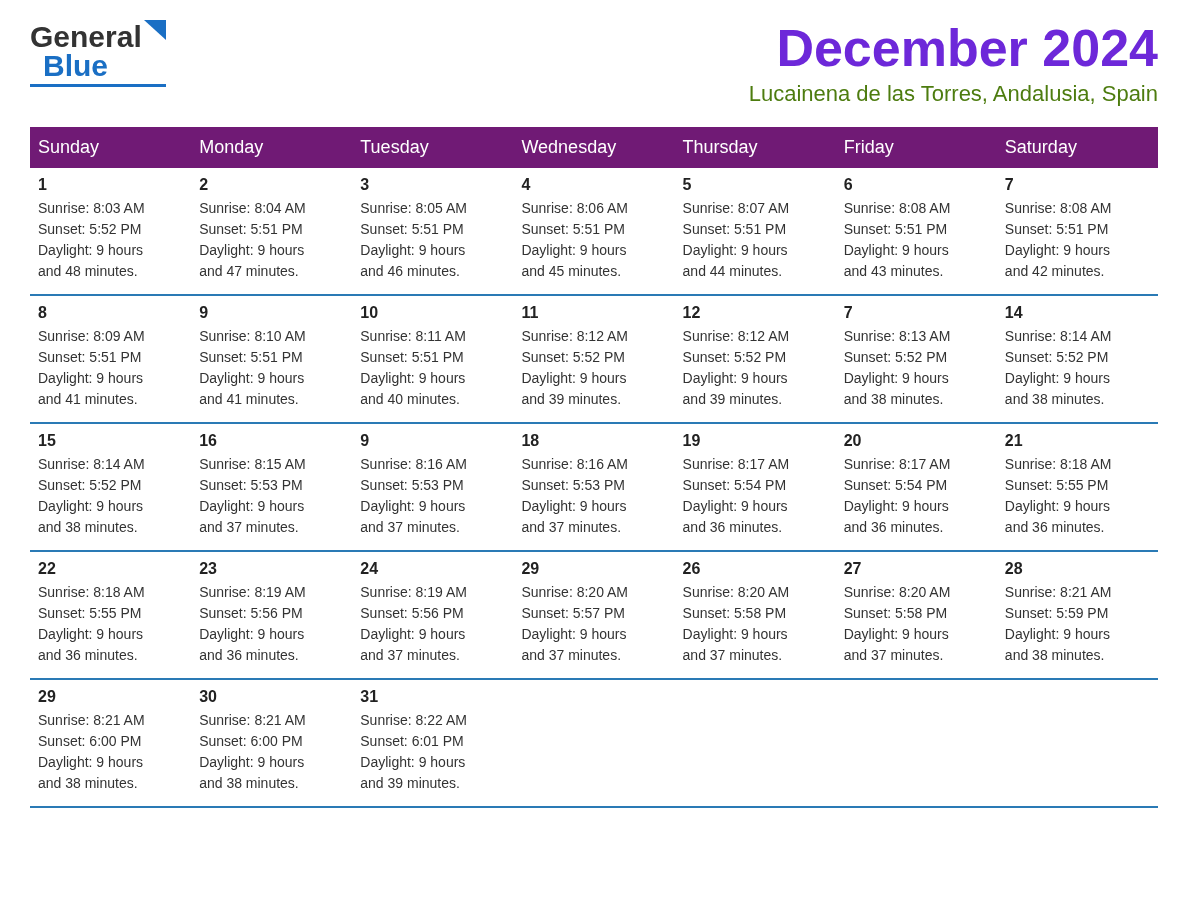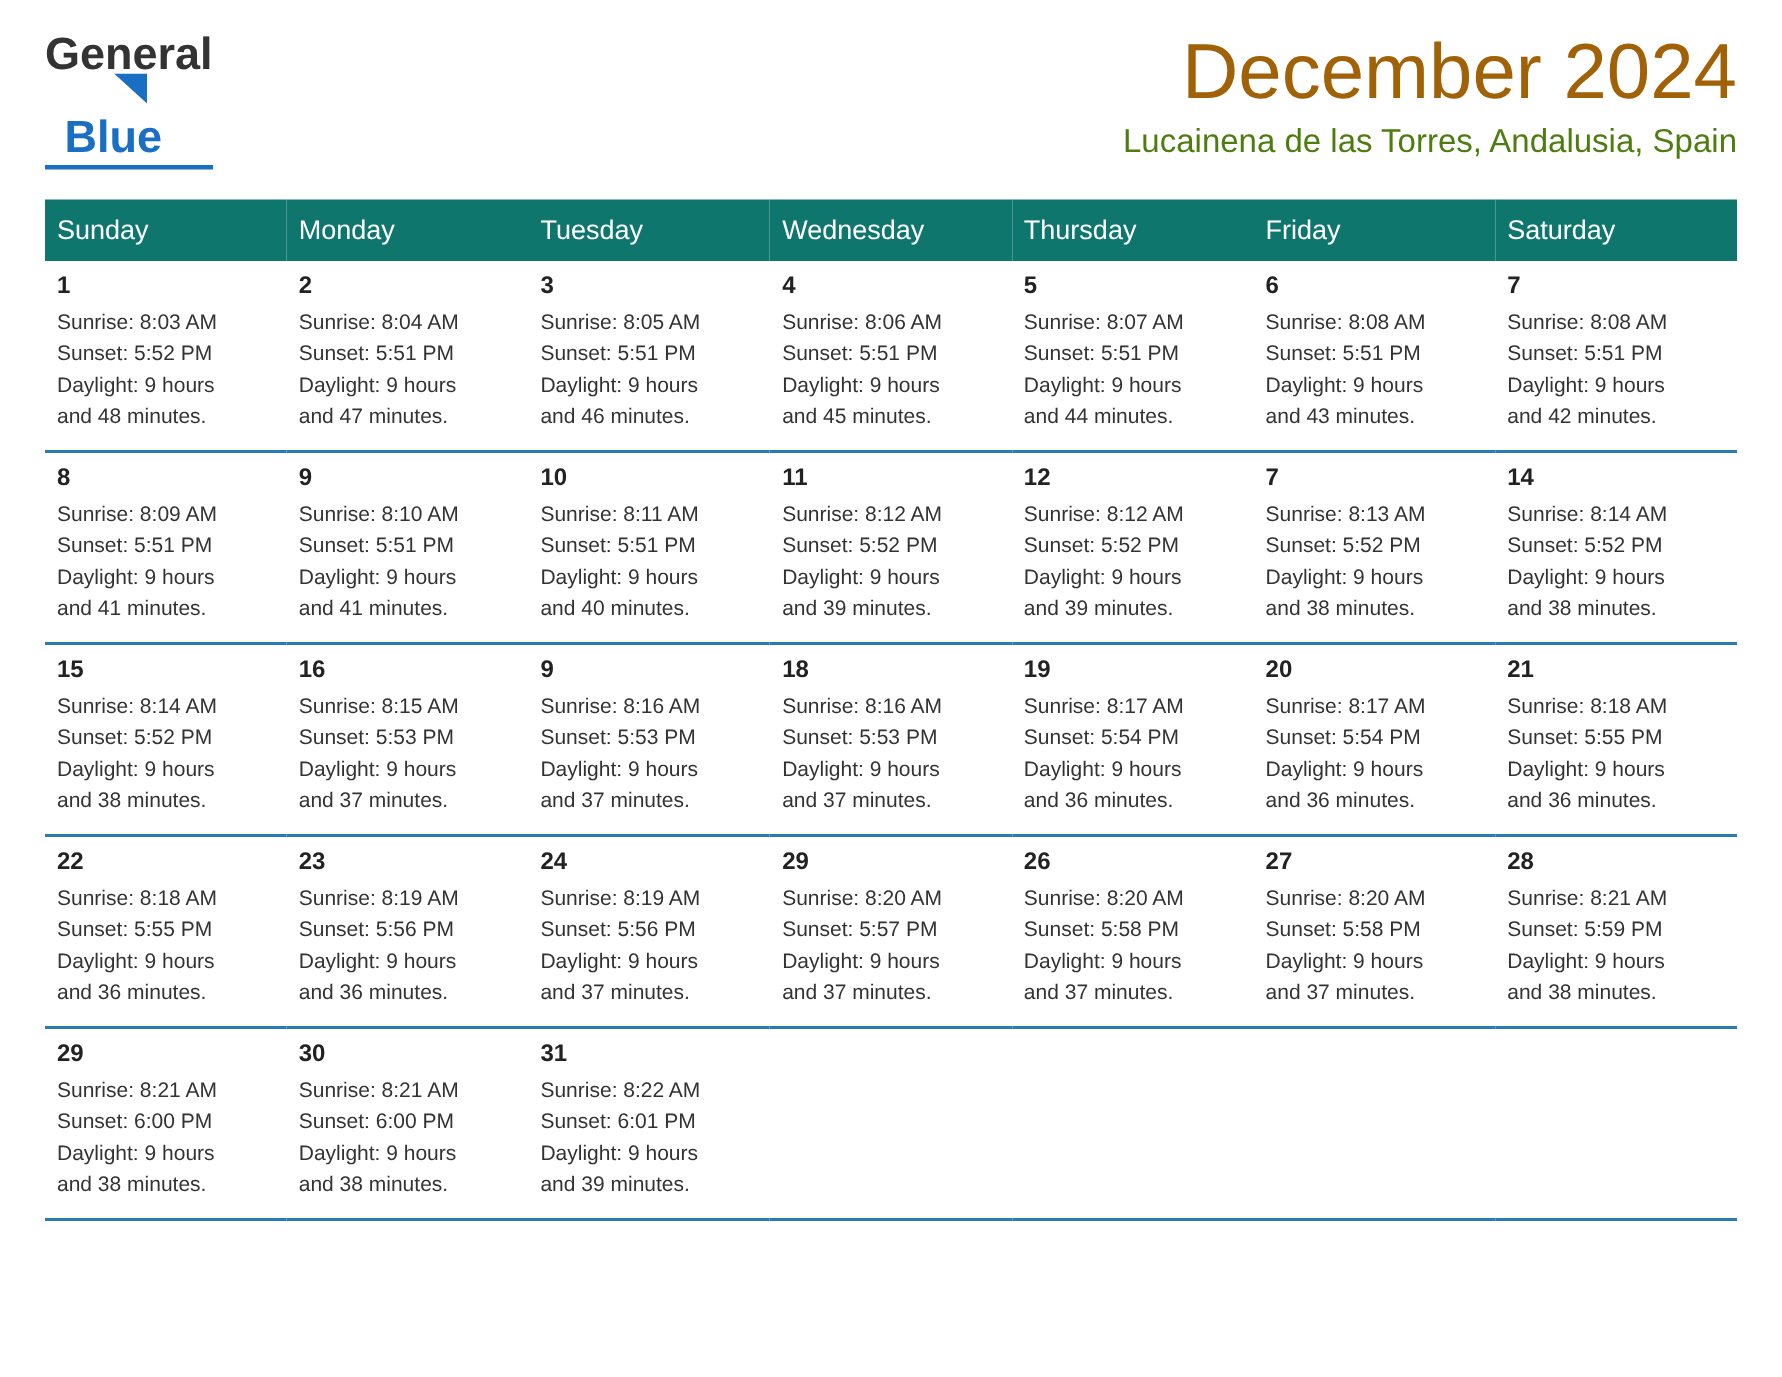--- a/index.html
+++ b/index.html
@@ -14,36 +14,36 @@
       display: flex;
       justify-content: space-between;
       align-items: flex-start;
       margin-bottom: 20px;
     }
     .title-block {
       text-align: right;
     }
     .month-title {
       font-size: 52px;
-      font-weight: normal;
-      color: #a16207;
+      font-weight: bold;
+      color: #6d28d9;
       line-height: 1.1;
     }
     .location-title {
       font-size: 22px;
       color: #4d7c0f;
       margin-top: 4px;
     }
     .calendar-table {
       width: 100%;
       border-collapse: collapse;
       table-layout: fixed;
     }
     .calendar-table thead tr {
-      background-color: #0f766e;
+      background-color: #701a75;
     }
     .calendar-table thead th {
       color: #fff;
       font-size: 18px;
       font-weight: normal;
       padding: 10px 8px;
       text-align: left;
       border: none;
     }
     .calendar-table tbody tr {
@@ -70,21 +70,20 @@
       font-size: 14px;
       color: #333;
       line-height: 1.5;
     }
     .empty-cell {
       background: #fff;
     }
     
     .logo-wrap {
       display: flex;
-      flex-direction: column;
       align-items: center;
     }
     .logo-general {
       font-size: 30px;
       font-weight: bold;
       color: #333;
     }
     .logo-chevron {
       display: inline-block;
       position: relative;

